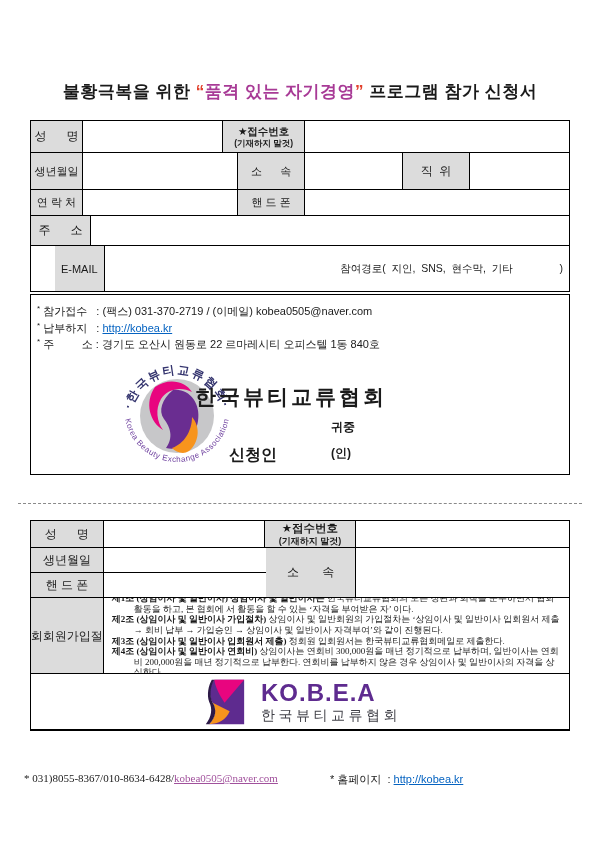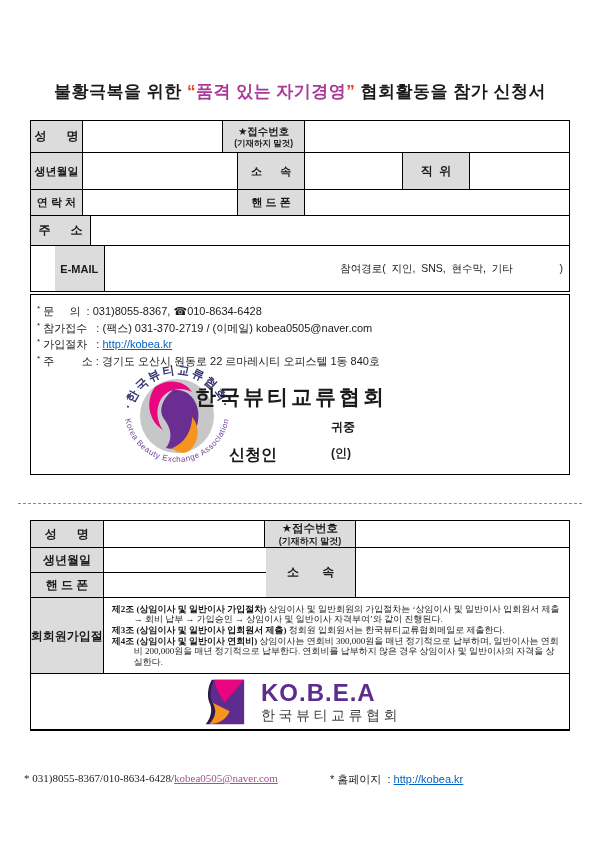--- a/index.html
+++ b/index.html
@@ -14,21 +14,21 @@
   .t2{margin-top:24px;font-size:14.5px;}
   .q{color:#e2402c;font-weight:bold;}
   .hl{color:#a83a96;font-weight:bold;}
   
   .ftable{width:540px;margin:0 auto;border:1.5px solid #000;box-sizing:border-box;background:#fff;}
   .trow{display:flex;width:100%;box-sizing:border-box;}
   .cell{box-sizing:border-box;border-right:1px solid #000;border-bottom:1px solid #000;
         display:flex;align-items:center;justify-content:center;overflow:hidden;}
   .cell:last-child{border-right:none;}
   .last .cell{border-bottom:none;}
-  .lab{background:#dcdcdc;font-weight:bold;font-size:12px;white-space:pre;text-align:center;}
+  .lab{background:#dcdcdc;font-weight:normal;font-size:12px;white-space:pre;text-align:center;}
   .star{flex-direction:column;line-height:1.25;background:#dcdcdc;}
   .star .s1{font-size:10.5px;font-weight:bold;white-space:pre;}
   .star .s2{font-size:8.5px;font-weight:bold;white-space:pre;}
   .t2star .s1{font-size:11.5px;}
   .t2star .s2{font-size:9px;}
   .val{background:#fff;}
   .referral{justify-content:flex-end;font-size:10.5px;white-space:pre;padding-right:6px;}
   
   .r1a{height:32px;} .r2a{height:37px;} .r3a{height:26px;} .r4a{height:30px;} .r5a{height:45px;padding-left:24px;}
   
@@ -66,21 +66,21 @@
   .footer{position:absolute;left:0;top:772px;width:600px;font-size:11px;}
   .f-left{position:absolute;left:24px;white-space:pre;font-family:Liberation Serif, serif;}
   .f-right{position:absolute;left:330px;white-space:pre;}
 </style>
 </head>
 <body>
 
 <div class="page">
 
   <div class="doc-title t1">
-    <span>불황극복을 위한 </span><span class="q">“</span><span class="hl">품격 있는 자기경영</span><span class="q">”</span><span> 협회활동을 참가 신청서</span>
+    <span>불황극복을 위한 </span><span class="q">“</span><span class="hl">품격 있는 자기경영</span><span class="q">”</span><span> 프로그램 참가 신청서</span>
   </div>
 
   <div class="ftable" style="margin-top:17px;">
     <div class="trow r1a">
       <div class="cell lab" style="width:52px;">성      명</div>
       <div class="cell val" style="width:141px;"></div>
       <div class="cell star" style="width:82px;">
         <span class="s1">★접수번호</span>
         <span class="s2">(기재하지 말것)</span>
       </div>
@@ -107,23 +107,22 @@
     <div class="trow r5a last">
       <div class="cell lab" style="width:52px;font-size:11px;">E-MAIL</div>
       <div class="cell val referral" style="width:488px;">
         <span>참여경로(  지인,  SNS,  현수막,  기타                )</span>
       </div>
     </div>
   </div>
 
   <div class="assoc-box">
     <div class="contact">
-      <div class="cline"><span class="cbullet">*</span> <span class="clabel">문     의  : </span><span>031)8055-8367, ☎010-8634-6428</span></div>
       <div class="cline"><span class="cbullet">*</span> <span class="clabel">참가접수   : </span><span>(팩스) 031-370-2719 / (이메일) kobea0505@naver.com</span></div>
-      <div class="cline"><span class="cbullet">*</span> <span class="clabel">가입절차   : </span><span class="link-blue">http://kobea.kr</span></div>
+      <div class="cline"><span class="cbullet">*</span> <span class="clabel">납부하지   : </span><span class="link-blue">http://kobea.kr</span></div>
       <div class="cline"><span class="cbullet">*</span> <span class="clabel">주         소 : </span><span>경기도 오산시 원동로 22 르마레시티 오피스텔 1동 840호</span></div>
     </div>
 
     <svg class="stamp" width="168" height="112" viewBox="0 0 168 112">
       <defs>
         <path id="arcTop" d="M 37,62 A 47,47 0 0 1 131,62" fill="none"></path>
         <path id="arcBot" d="M 31,50 A 53,53 0 0 0 137,50" fill="none"></path>
       </defs>
       <circle cx="84" cy="57" r="37" fill="#c7c7c9"></circle>
       <path d="M62,28 C74,19 92,21 99,33 C88,27 74,30 68,40 C62,50 64,63 70,71 C57,63 51,44 62,28 Z" fill="#e8057f"></path>
@@ -170,20 +169,21 @@
       </div>
       <div class="cell lab" style="width:91px;height:50px;">소       속</div>
       <div class="cell val" style="width:214px;height:50px;"></div>
     </div>
     <div class="trow r4b">
       <div class="cell lab memb-lab" style="width:73px;">
         <span>협회회원</span>
         <span>가입절차</span>
       </div>
       <div class="cell legal" style="width:467px;">
+        <p><b>제1조 (상임이사 및 일반이사) 상임이사 및 일반이사는</b><span> 한국뷰티교류협회의 모든 정관과 회칙을 준수하면서 협회활동을 하고, 본 협회에 서 활동을 할 수 있는 ‘자격을 부여받은 자’ 이다.</span></p>
         <p><b>제2조 (상임이사 및 일반이사 가입절차)</b><span> 상임이사 및 일반회원의 가입절차는 ‘상임이사 및 일반이사 입회원서 제출 → 회비 납부 → 가입승인 → 상임이사 및 일반이사 자격부여’와 같이 진행된다.</span></p>
         <p><b>제3조 (상임이사 및 일반이사 입회원서 제출)</b><span> 정회원 입회원서는 한국뷰티교류협회메일로 제출한다.</span></p>
         <p><b>제4조 (상임이사 및 일반이사 연회비)</b><span> 상임이사는 연회비 300,000원을 매년 정기적으로 납부하며, 일반이사는 연회비 200,000원을 매년 정기적으로 납부한다.  연회비를 납부하지 않은 경우 상임이사 및 일반이사의 자격을 상실한다.</span></p>
       </div>
     </div>
     <div class="trow r5b last">
       <div class="cell kobea-row" style="width:540px;">
         <svg width="46" height="46" viewBox="0 0 54 54">
           <path d="M18,1 L53,1 L53,53 L12,53 C20,45 21,36 16,28 C11,20 12,8 18,1 Z" fill="#5e2b8f"></path>
           <path d="M18,1 L53,1 L30,28 C24,19 19,9 18,1 Z" fill="#e8057f"></path>

